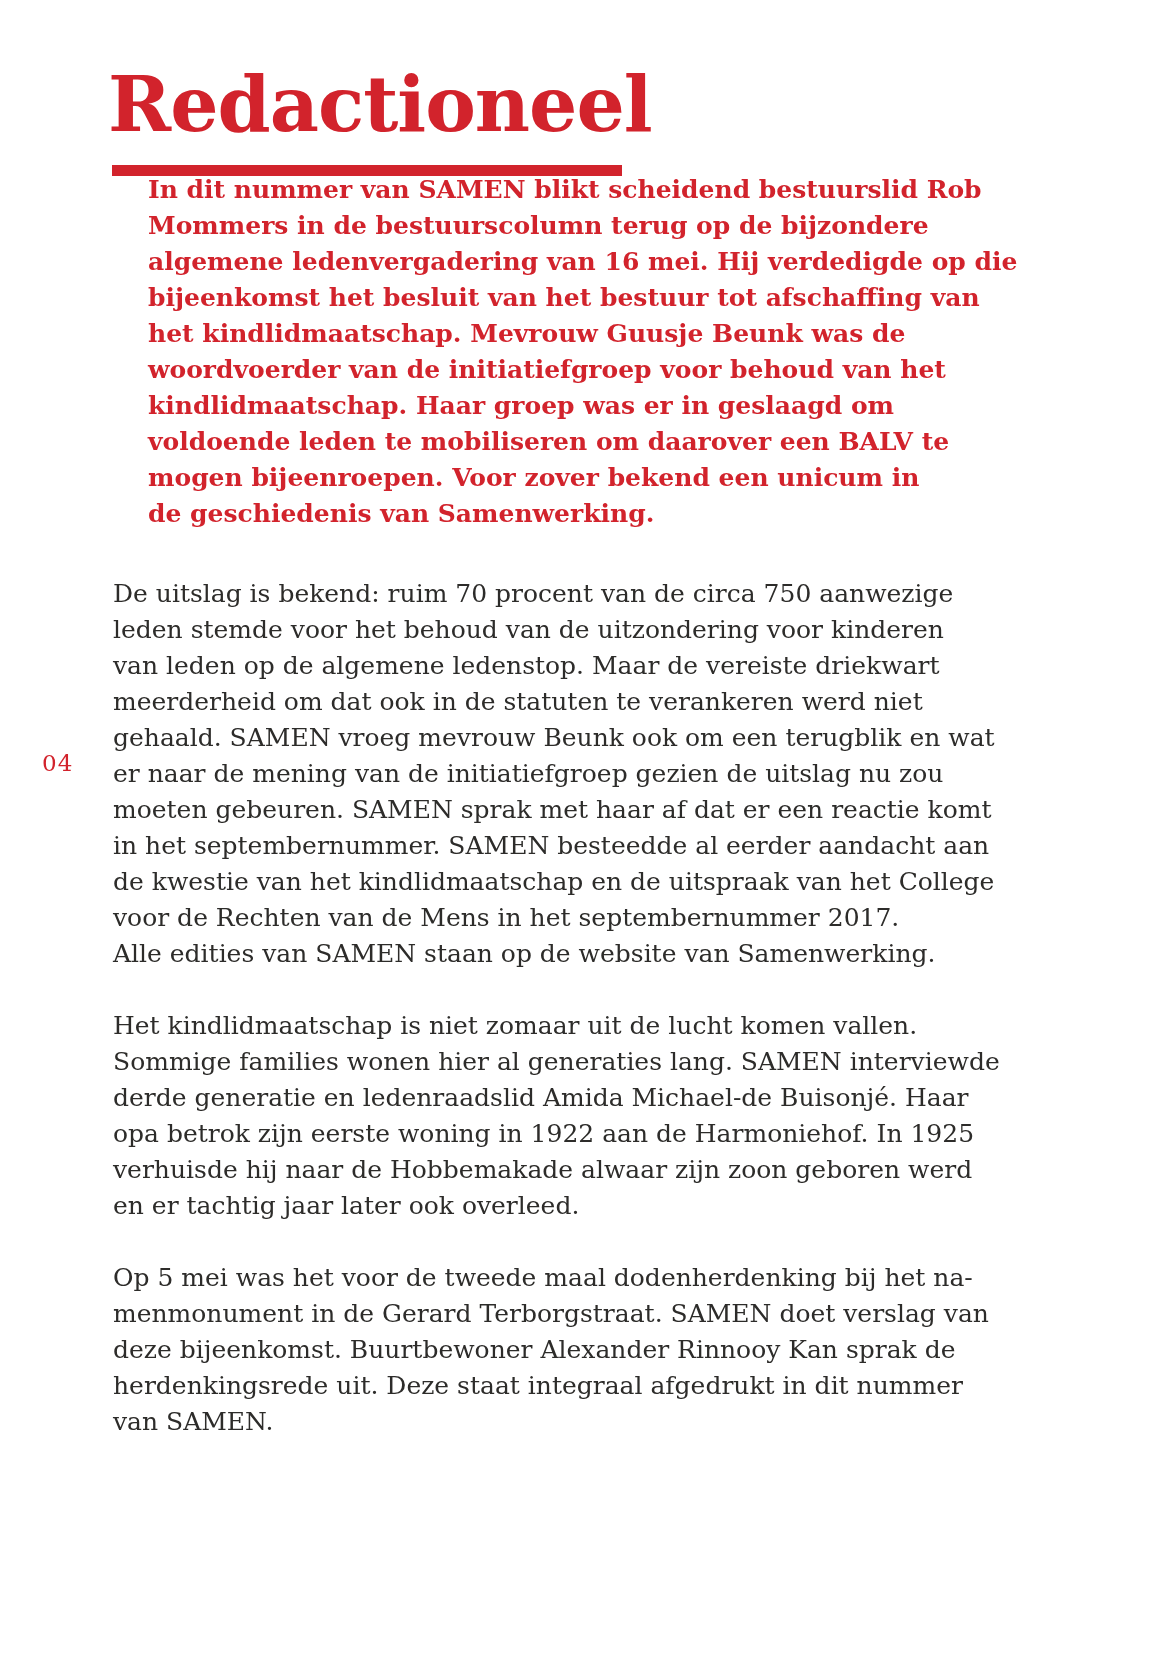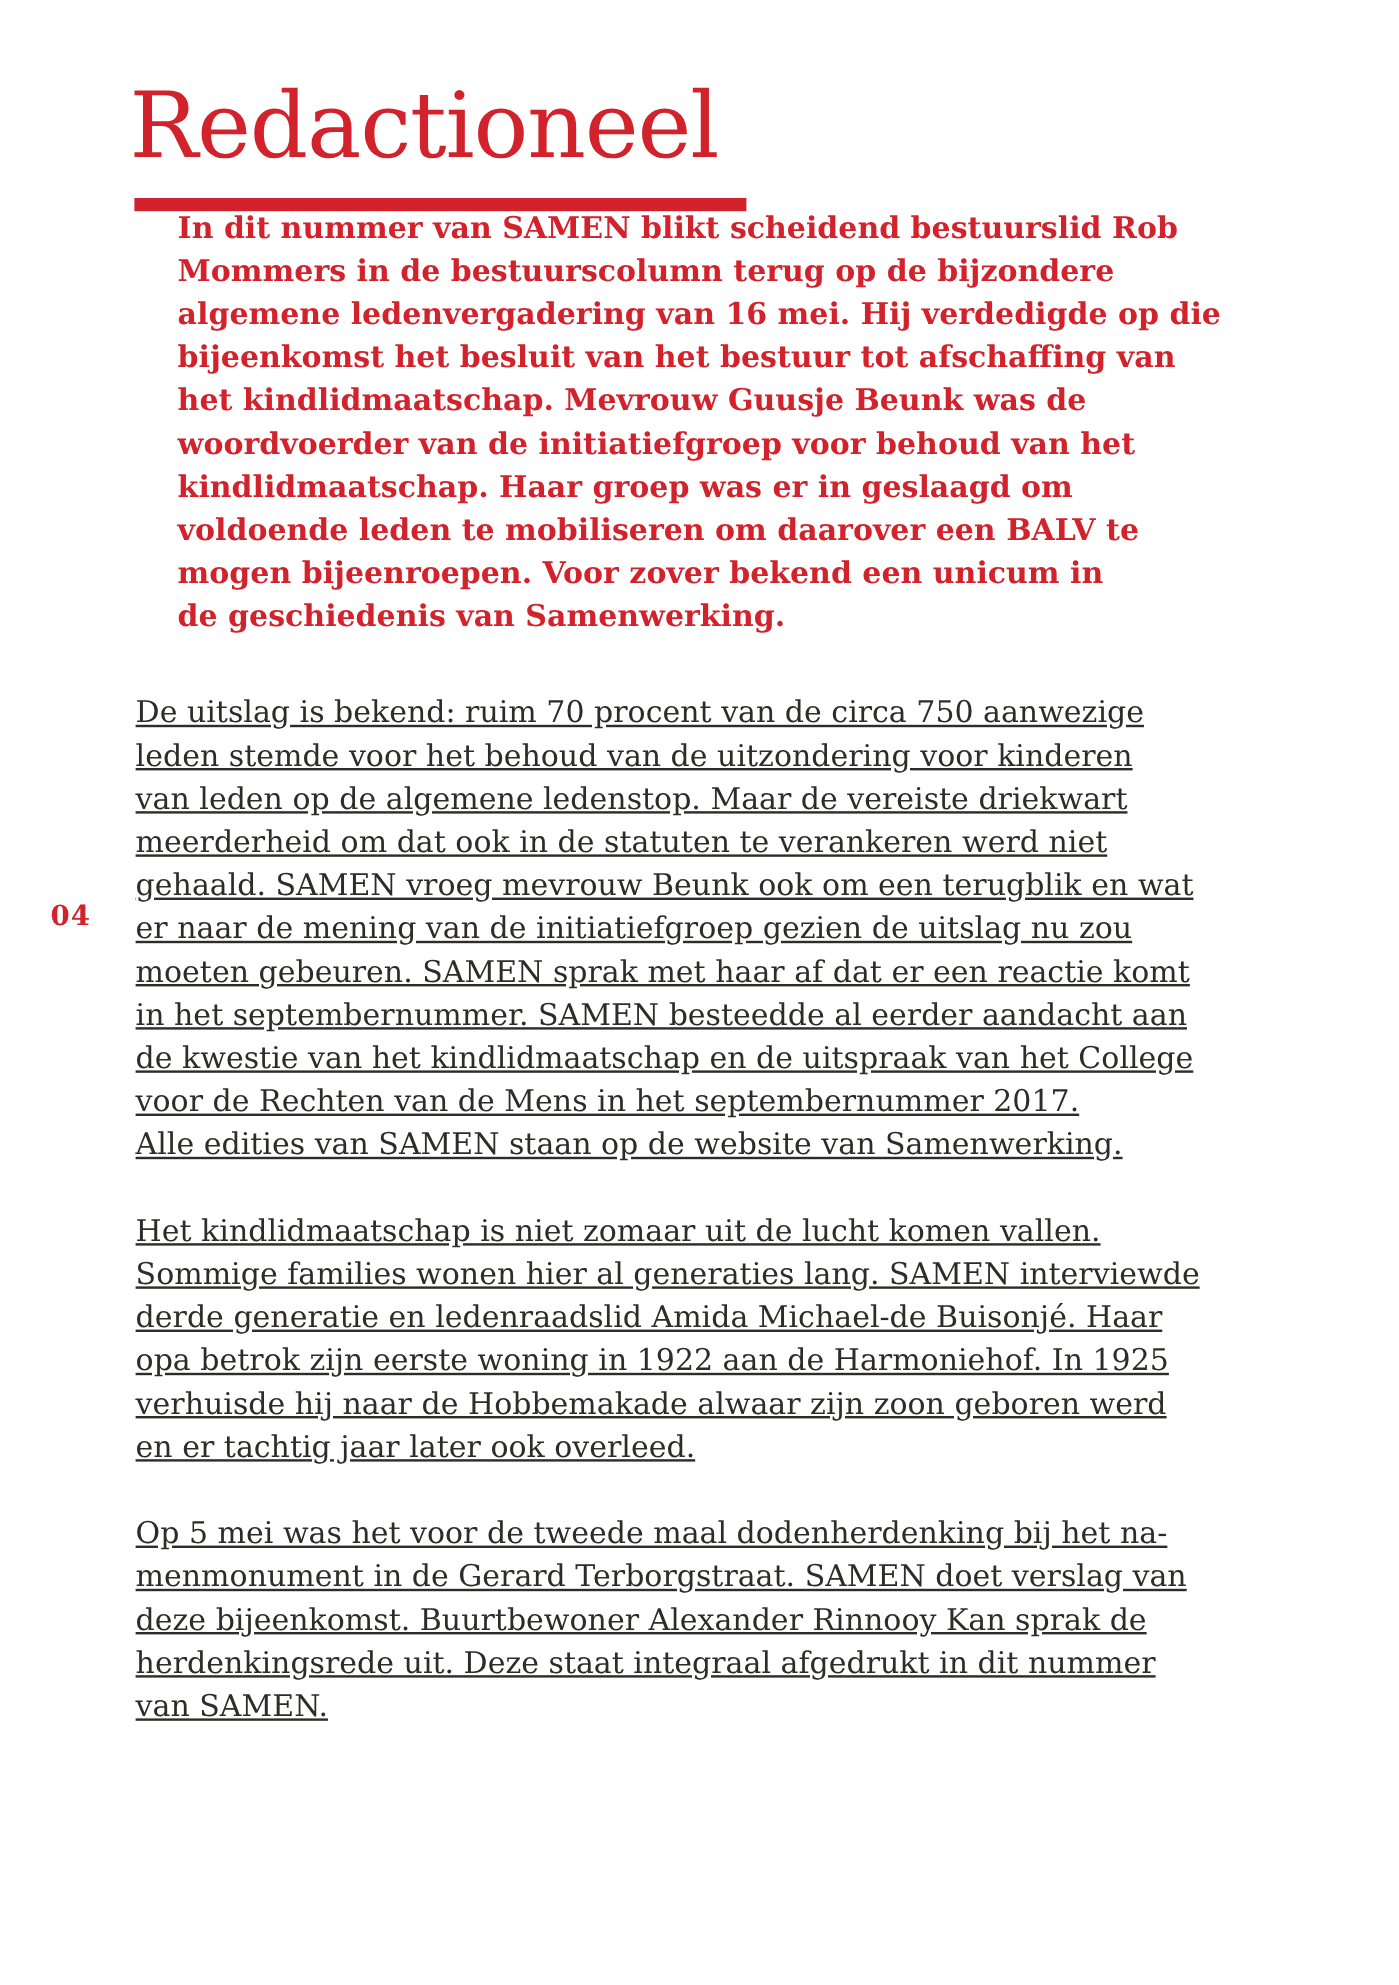--- a/index.html
+++ b/index.html
@@ -11,33 +11,33 @@
     height: 1654px;
     background: #ffffff;
     overflow: hidden;
     font-family: "DejaVu Serif", serif;
   }
   .page-number {
     position: absolute;
     left: 42px;
     top: 752px;
     font-size: 23px;
-    font-weight: bold;
+    font-weight: normal;
     line-height: 1;
     letter-spacing: 1px;
     color: var(--red);
   }
   .title {
     position: absolute;
     left: 108px;
     top: 67px;
     margin: 0;
     font-size: 76px;
     line-height: 1.0;
-    font-weight: normal;
+    font-weight: bold;
     letter-spacing: -1px;
     color: var(--red);
     white-space: nowrap;
   }
   .title-underline {
     position: absolute;
     left: 112px;
     top: 165px;
     width: 510px;
     height: 11px;
@@ -60,21 +60,20 @@
     left: 113px;
     top: 576px;
     width: 1020px;
     font-size: 25px;
     line-height: 36px;
     color: var(--ink);
   }
   .body-text p {
     margin: 0 0 36px 0;
     white-space: pre-line;
-    text-decoration: underline;
   }
 </style>
 </head>
 <body>
 
 <div class="page">
 
   <span class="page-number">04</span>
 
   <h1 class="title">Redactioneel</h1>

